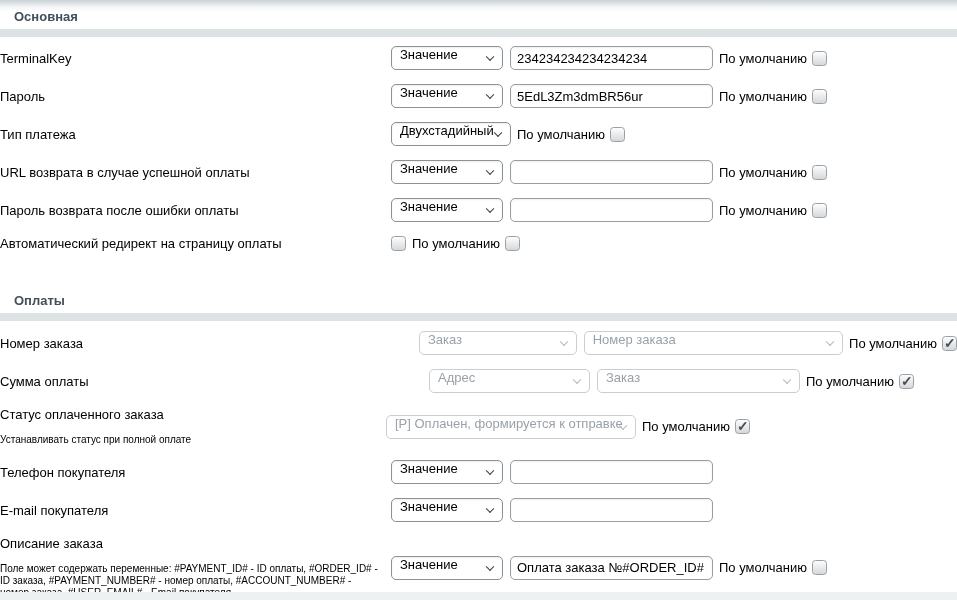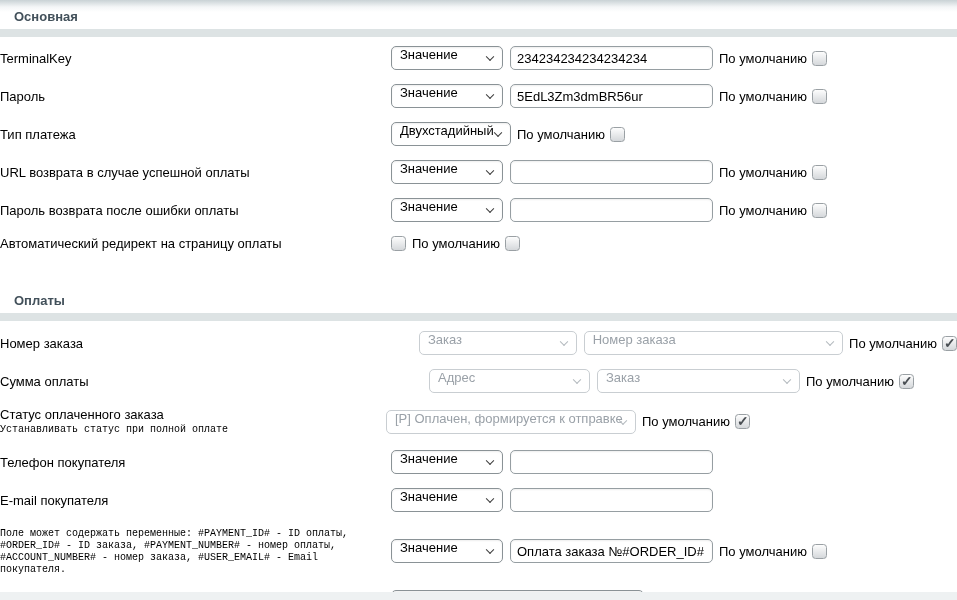--- a/index.html
+++ b/index.html
@@ -17,21 +17,21 @@
   .section-head.no-grad{background:#fff;padding-top:12px;}
   .section-title{font-weight:bold;color:#42505a;font-size:13px;}
   .head-bar{height:8px;background:#dde3e4;}
   .foot-bar{position:absolute;left:0;bottom:0;width:957px;height:8px;background:#eef1f2;}
   
   .rows{padding-top:4px;}
   .row{display:flex;align-items:center;margin:0 0 14px 0;}
   .lbl{width:391px;text-align:left;padding-right:8px;box-sizing:border-box;line-height:15px;}
   .lbl-wide{width:429px;padding-right:9px;}
   .lbl-status{width:386px;}
-  .help{font-size:10px;line-height:12px;margin-top:2px;font-family:Liberation Mono, monospace;}
+  .help{font-size:10px;line-height:12px;margin-top:12px;}
   
   .sel{
     position:relative;height:24px;box-sizing:border-box;
     border:1px solid #8a9296;border-radius:5px;background:#fff;
     display:flex;align-items:flex-start;padding:0 20px 0 8px;
     box-shadow:inset 0 1px 2px rgba(0,0,0,0.07);
     white-space:nowrap;overflow:hidden;cursor:default;
   }
   .sel::after{
     content:"";position:absolute;right:9px;top:50%;
@@ -214,20 +214,21 @@
     <div class="row">
       <div class="lbl">E-mail покупателя</div>
       <div class="sel w112">
           <span>Значение</span>
         </div>
       <input class="txt" type="text" value="" style="">
     </div>
 
     <div class="row">
       <div class="lbl">
+        <div>Описание заказа</div>
         <div class="help">Поле может содержать переменные: #PAYMENT_ID# - ID оплаты, #ORDER_ID# - ID заказа, #PAYMENT_NUMBER# - номер оплаты, #ACCOUNT_NUMBER# - номер заказа, #USER_EMAIL# - Email покупателя.</div>
       </div>
       <div class="sel w112">
           <span>Значение</span>
         </div>
       <input class="txt" type="text" value="Оплата заказа №#ORDER_ID#" style="">
       <label class="def">
           <span>По умолчанию</span>
           <input type="checkbox" class="cb" style="">
         </label>

